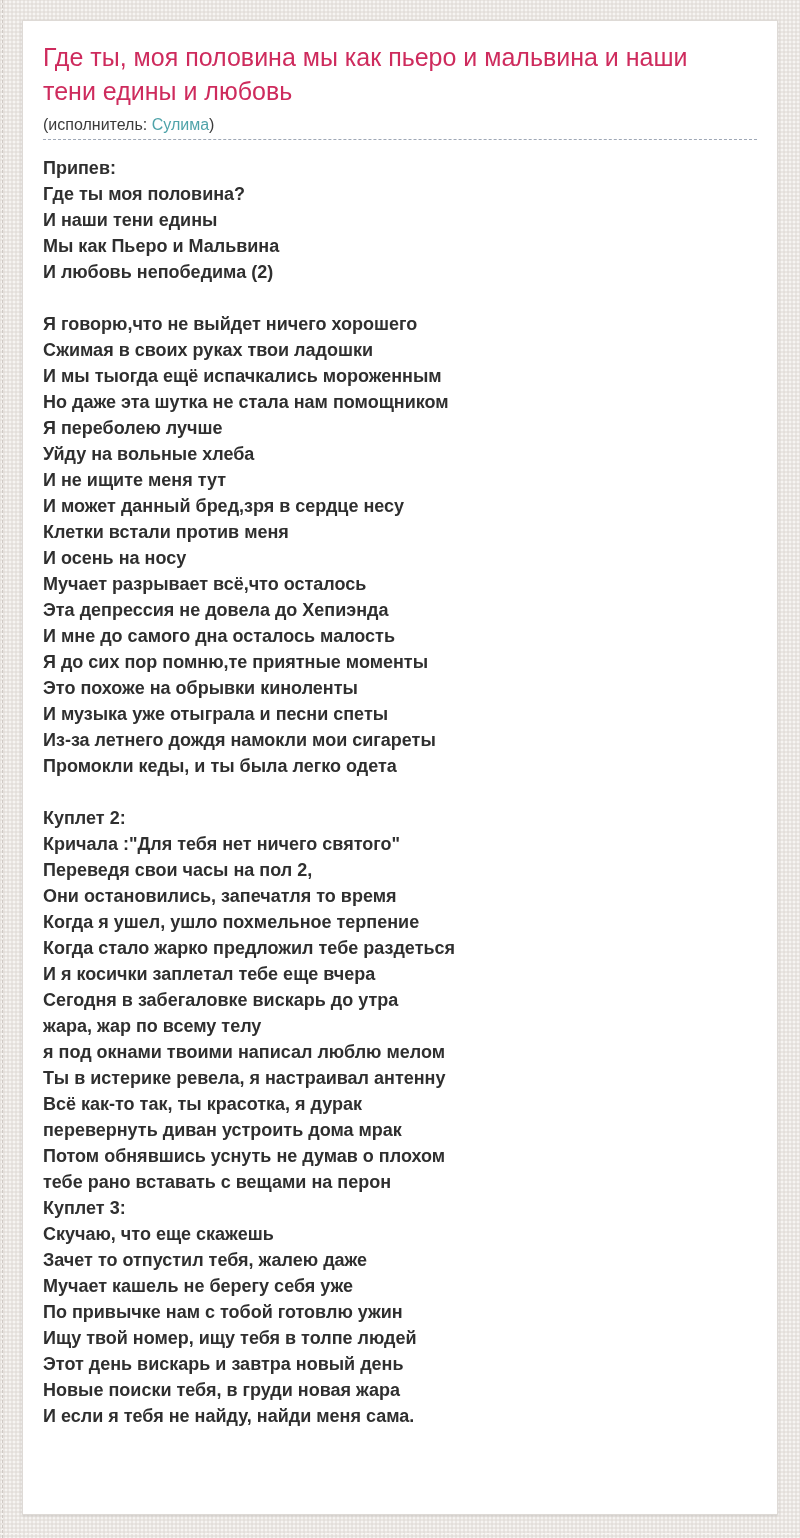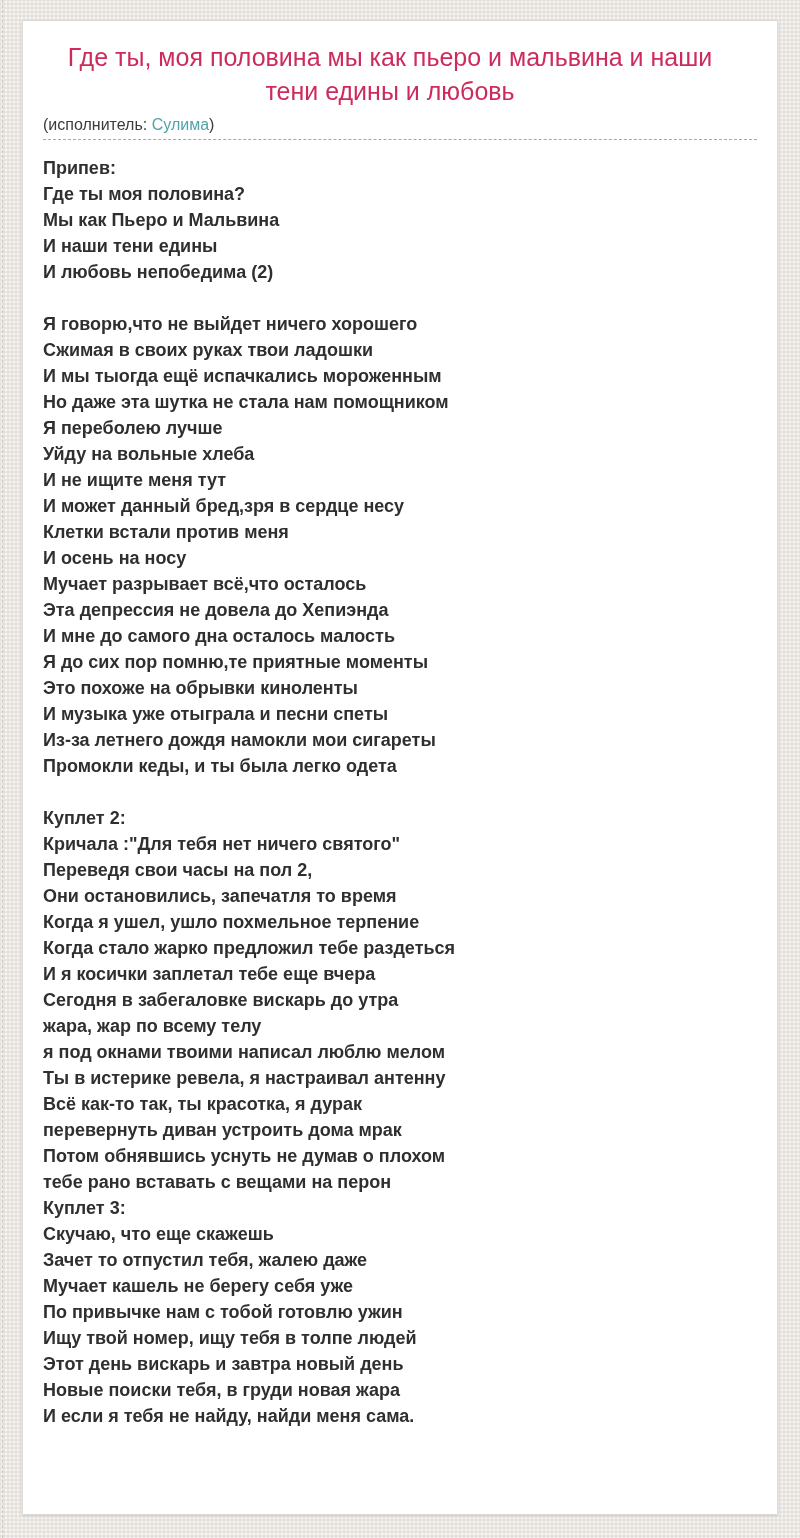--- a/index.html
+++ b/index.html
@@ -41,21 +41,20 @@
     box-shadow: 0 1px 3px rgba(0,0,0,0.10);
     padding: 19px 20px 0 20px;
   }
   .page-title {
     font-size: 25px;
     font-weight: 400;
     line-height: 34px;
     color: #ce2b5d;
     letter-spacing: 0;
     padding-right: 20px;
-    text-align: center;
   }
   .artist-line {
     margin-top: 8px;
     font-size: 16px;
     line-height: 18px;
     color: #3b3b3b;
     padding-bottom: 5px;
     border-bottom: 1px dashed #9fa8b6;
   }
   .artist-link {
@@ -82,22 +81,22 @@
 <div class="edge-bottom"></div>
 
 <div class="content-card">
   <h1 class="page-title">Где ты, моя половина мы как пьеро и мальвина и наши тени едины и любовь</h1>
 
   <div class="artist-line"><span>(исполнитель:</span>&nbsp;<a class="artist-link">Сулима</a><span>)</span></div>
 
   <div class="lyrics">
       <div class="lyric-line">Припев:</div>
       <div class="lyric-line">Где ты моя половина?</div>
+      <div class="lyric-line">И наши тени едины</div>
       <div class="lyric-line">Мы как Пьеро и Мальвина</div>
-      <div class="lyric-line">И наши тени едины</div>
       <div class="lyric-line">И любовь непобедима (2)</div>
       <div class="lyric-line">&nbsp;</div>
       <div class="lyric-line">Я говорю,что не выйдет ничего хорошего</div>
       <div class="lyric-line">Сжимая в своих руках твои ладошки</div>
       <div class="lyric-line">И мы тыогда ещё испачкались мороженным</div>
       <div class="lyric-line">Но даже эта шутка не стала нам помощником</div>
       <div class="lyric-line">Я переболею лучше</div>
       <div class="lyric-line">Уйду на вольные хлеба</div>
       <div class="lyric-line">И не ищите меня тут</div>
       <div class="lyric-line">И может данный бред,зря в сердце несу</div>

